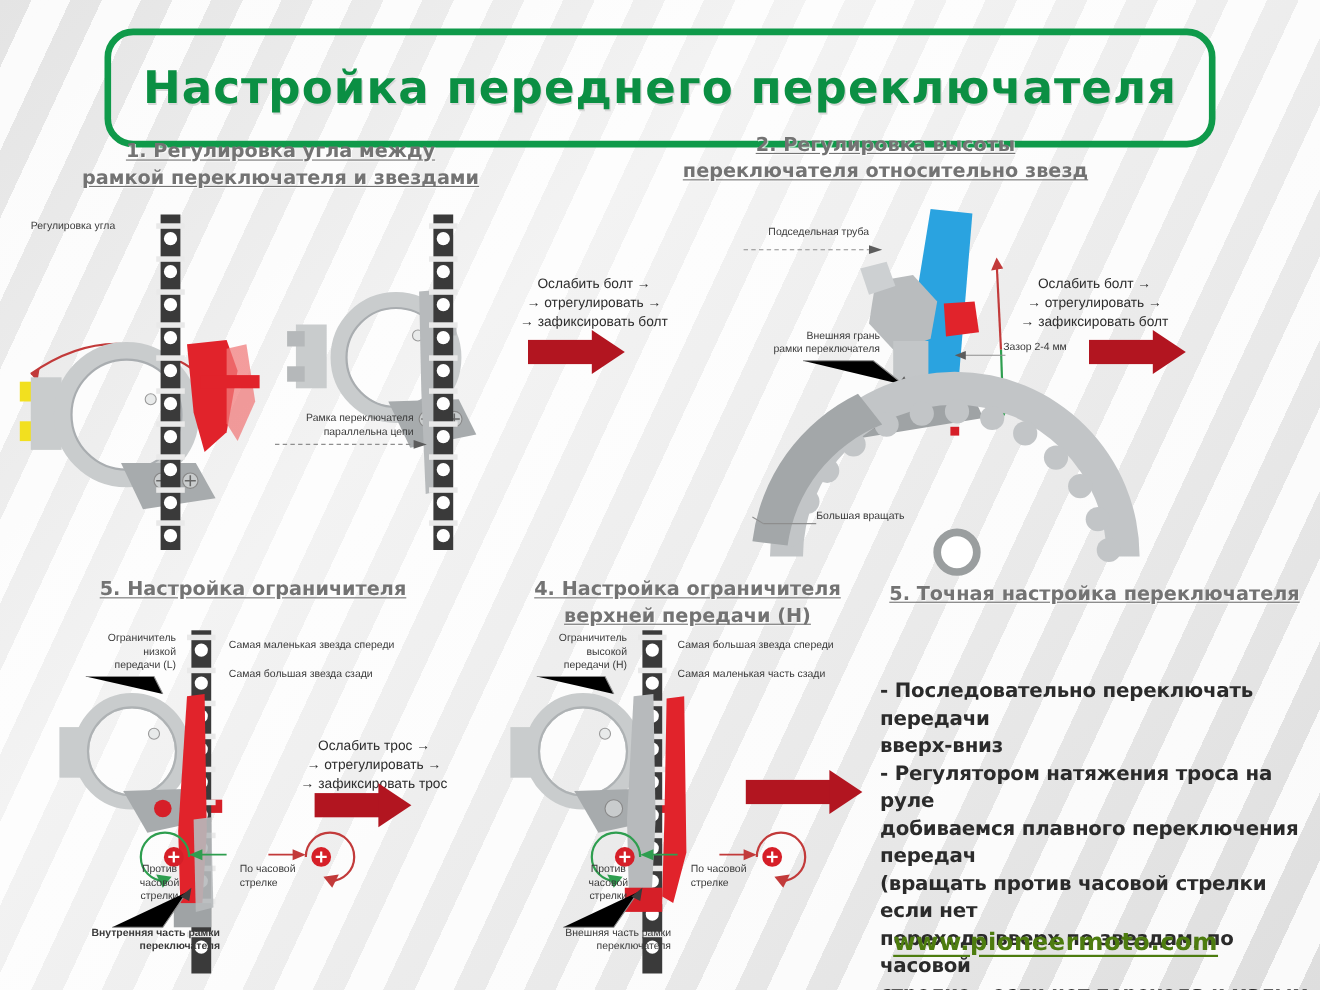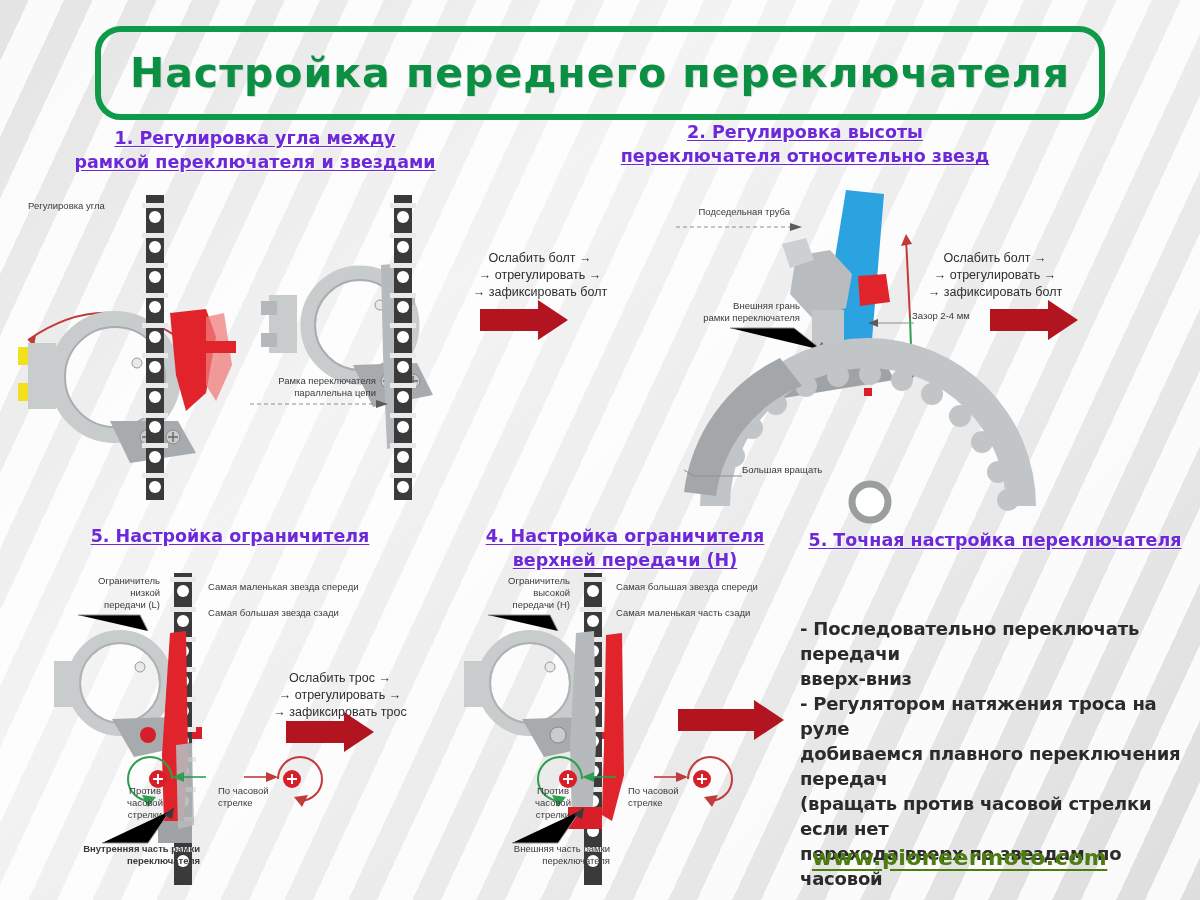--- a/index.html
+++ b/index.html
@@ -17,40 +17,40 @@
         rgba(255,255,255,0) 0px,
         rgba(255,255,255,0) 26px,
         rgba(255,255,255,.85) 26px,
         rgba(255,255,255,.85) 58px),
       linear-gradient(135deg,#e4e4e4 0%,#f3f3f3 35%,#e9e9e9 70%,#dedede 100%);
   }
   .abs{position:absolute;}
 
   
   #title-banner{
-    left:95px;top:26px;width:1010px;height:94px;
+    left:95px;top:26px;width:1010px;height:108px;
     border:6px solid #0f9a4a;border-radius:26px;
     box-sizing:border-box;
     display:flex;align-items:center;justify-content:center;
   }
   #title-text{
     font-family:"DejaVu Sans", sans-serif;
     font-weight:bold;
     font-size:41px;
     letter-spacing:1px;
     color:#0b8f43;
     text-shadow:1px 1px 0 #d9d9d9;
     white-space:nowrap;
   }
 
   
   .sect-head{
     font-family:"DejaVu Sans", sans-serif;
     font-weight:bold;
-    color:#6d28d9;
+    color:#737373;
     font-size:17.5px;
     line-height:24px;
     text-align:center;
     text-shadow:1px 1px 0 rgba(255,255,255,.7);
   }
   .sect-head span{ text-decoration:underline; text-underline-offset:2px;}
 
   
   .lbl{
     font-family:"Liberation Sans", sans-serif;

